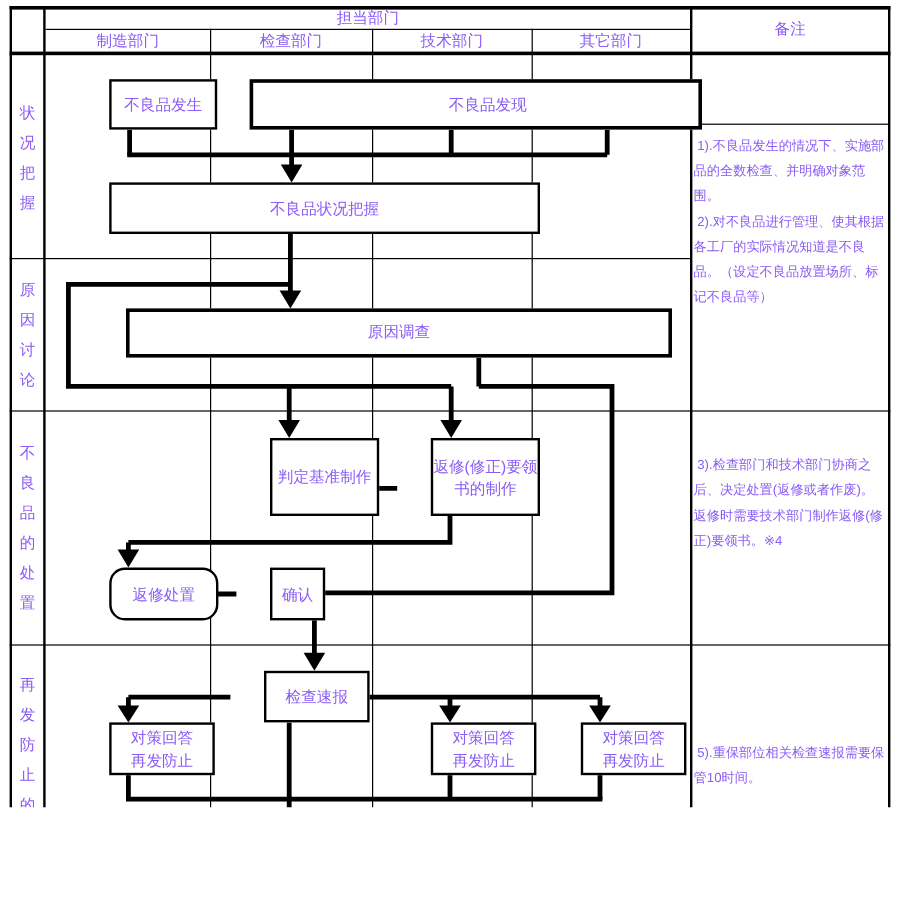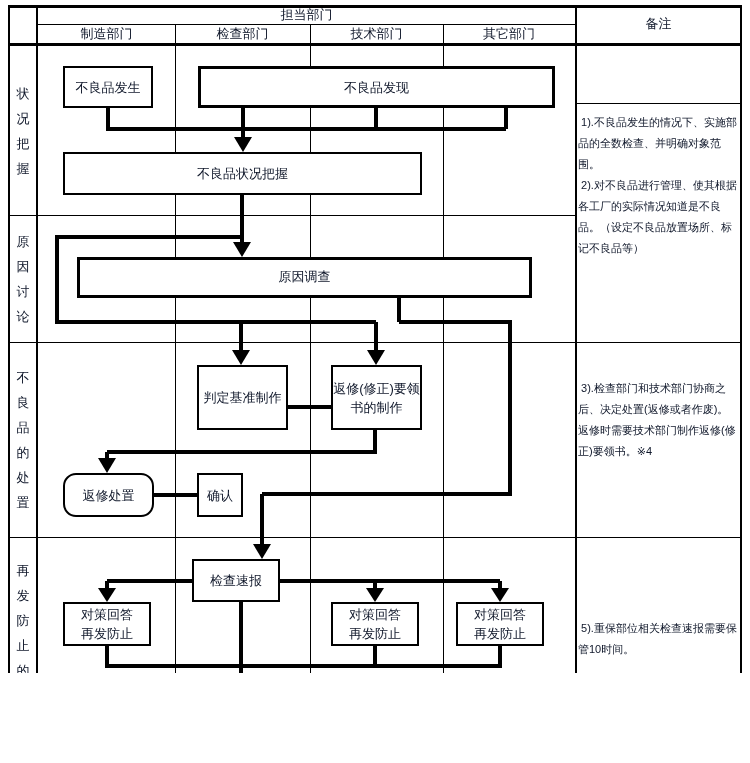--- a/index.html
+++ b/index.html
@@ -1,24 +1,24 @@
 <!DOCTYPE html>
 <html><head>
 <meta charset="utf-8">
 <style>
   html,body{margin:0;padding:0;background:#fff;}
   .stage{position:relative;width:750px;height:673px;background:#ffffff;
-         font-family:"Liberation Sans","DejaVu Sans",sans-serif;color:#0f172a;overflow:hidden;}
+         font-family:"Liberation Sans","DejaVu Sans",sans-serif;color:#8b5cf6;overflow:hidden;}
   .line{position:absolute;background:#000;}
   .cell{position:absolute;display:flex;align-items:center;justify-content:center;
         font-size:13px;line-height:16px;}
   .vlabel{width:15px;word-break:break-all;line-height:25px;text-align:center;font-size:13px;}
   .fbox{position:absolute;background:#fff;border:2px solid #000;display:flex;
         flex-direction:column;align-items:center;justify-content:center;
-        font-size:13px;line-height:19px;text-align:center;z-index:3;}
+        font-size:13px;line-height:19px;text-align:center;z-index:3;margin-left:28px;}
   .fbox.thick{border-width:3px;}
   .connectors{position:absolute;left:0;top:0;z-index:2;}
   .remarkblock{position:absolute;left:578px;width:160px;z-index:1;}
   .remarkblock p{margin:0;font-size:11px;line-height:21px;white-space:pre-wrap;
                  word-break:break-all;}
 </style>
 </head>
 <body>
 
 <div class="stage">
@@ -122,21 +122,21 @@
       <polygon points="98,588 116,588 107,602"></polygon>
       <polygon points="366,588 384,588 375,602"></polygon>
       <polygon points="491,588 509,588 500,602"></polygon>
       <polygon points="232,673 250,673 241,688"></polygon>
     </g>
   </svg>
 
   <div class="fbox" style="left:63px;top:66px;width:86px;height:38px;">
     <span>不良品发生</span>
   </div>
-  <div class="fbox thick" style="left:198px;top:66px;width:351px;height:36px;">
+  <div class="fbox thick" style="left:180px;top:66px;width:351px;height:36px;padding-left:20px;">
     <span>不良品发现</span>
   </div>
   <div class="fbox" style="left:63px;top:152px;width:355px;height:39px;">
     <span>不良品状况把握</span>
   </div>
   <div class="fbox thick" style="left:77px;top:257px;width:449px;height:35px;font-family:Liberation Mono, monospace;">
     <span>原因调查</span>
   </div>
   <div class="fbox" style="left:197px;top:365px;width:87px;height:61px;">
     <span>判定基准制作</span>

